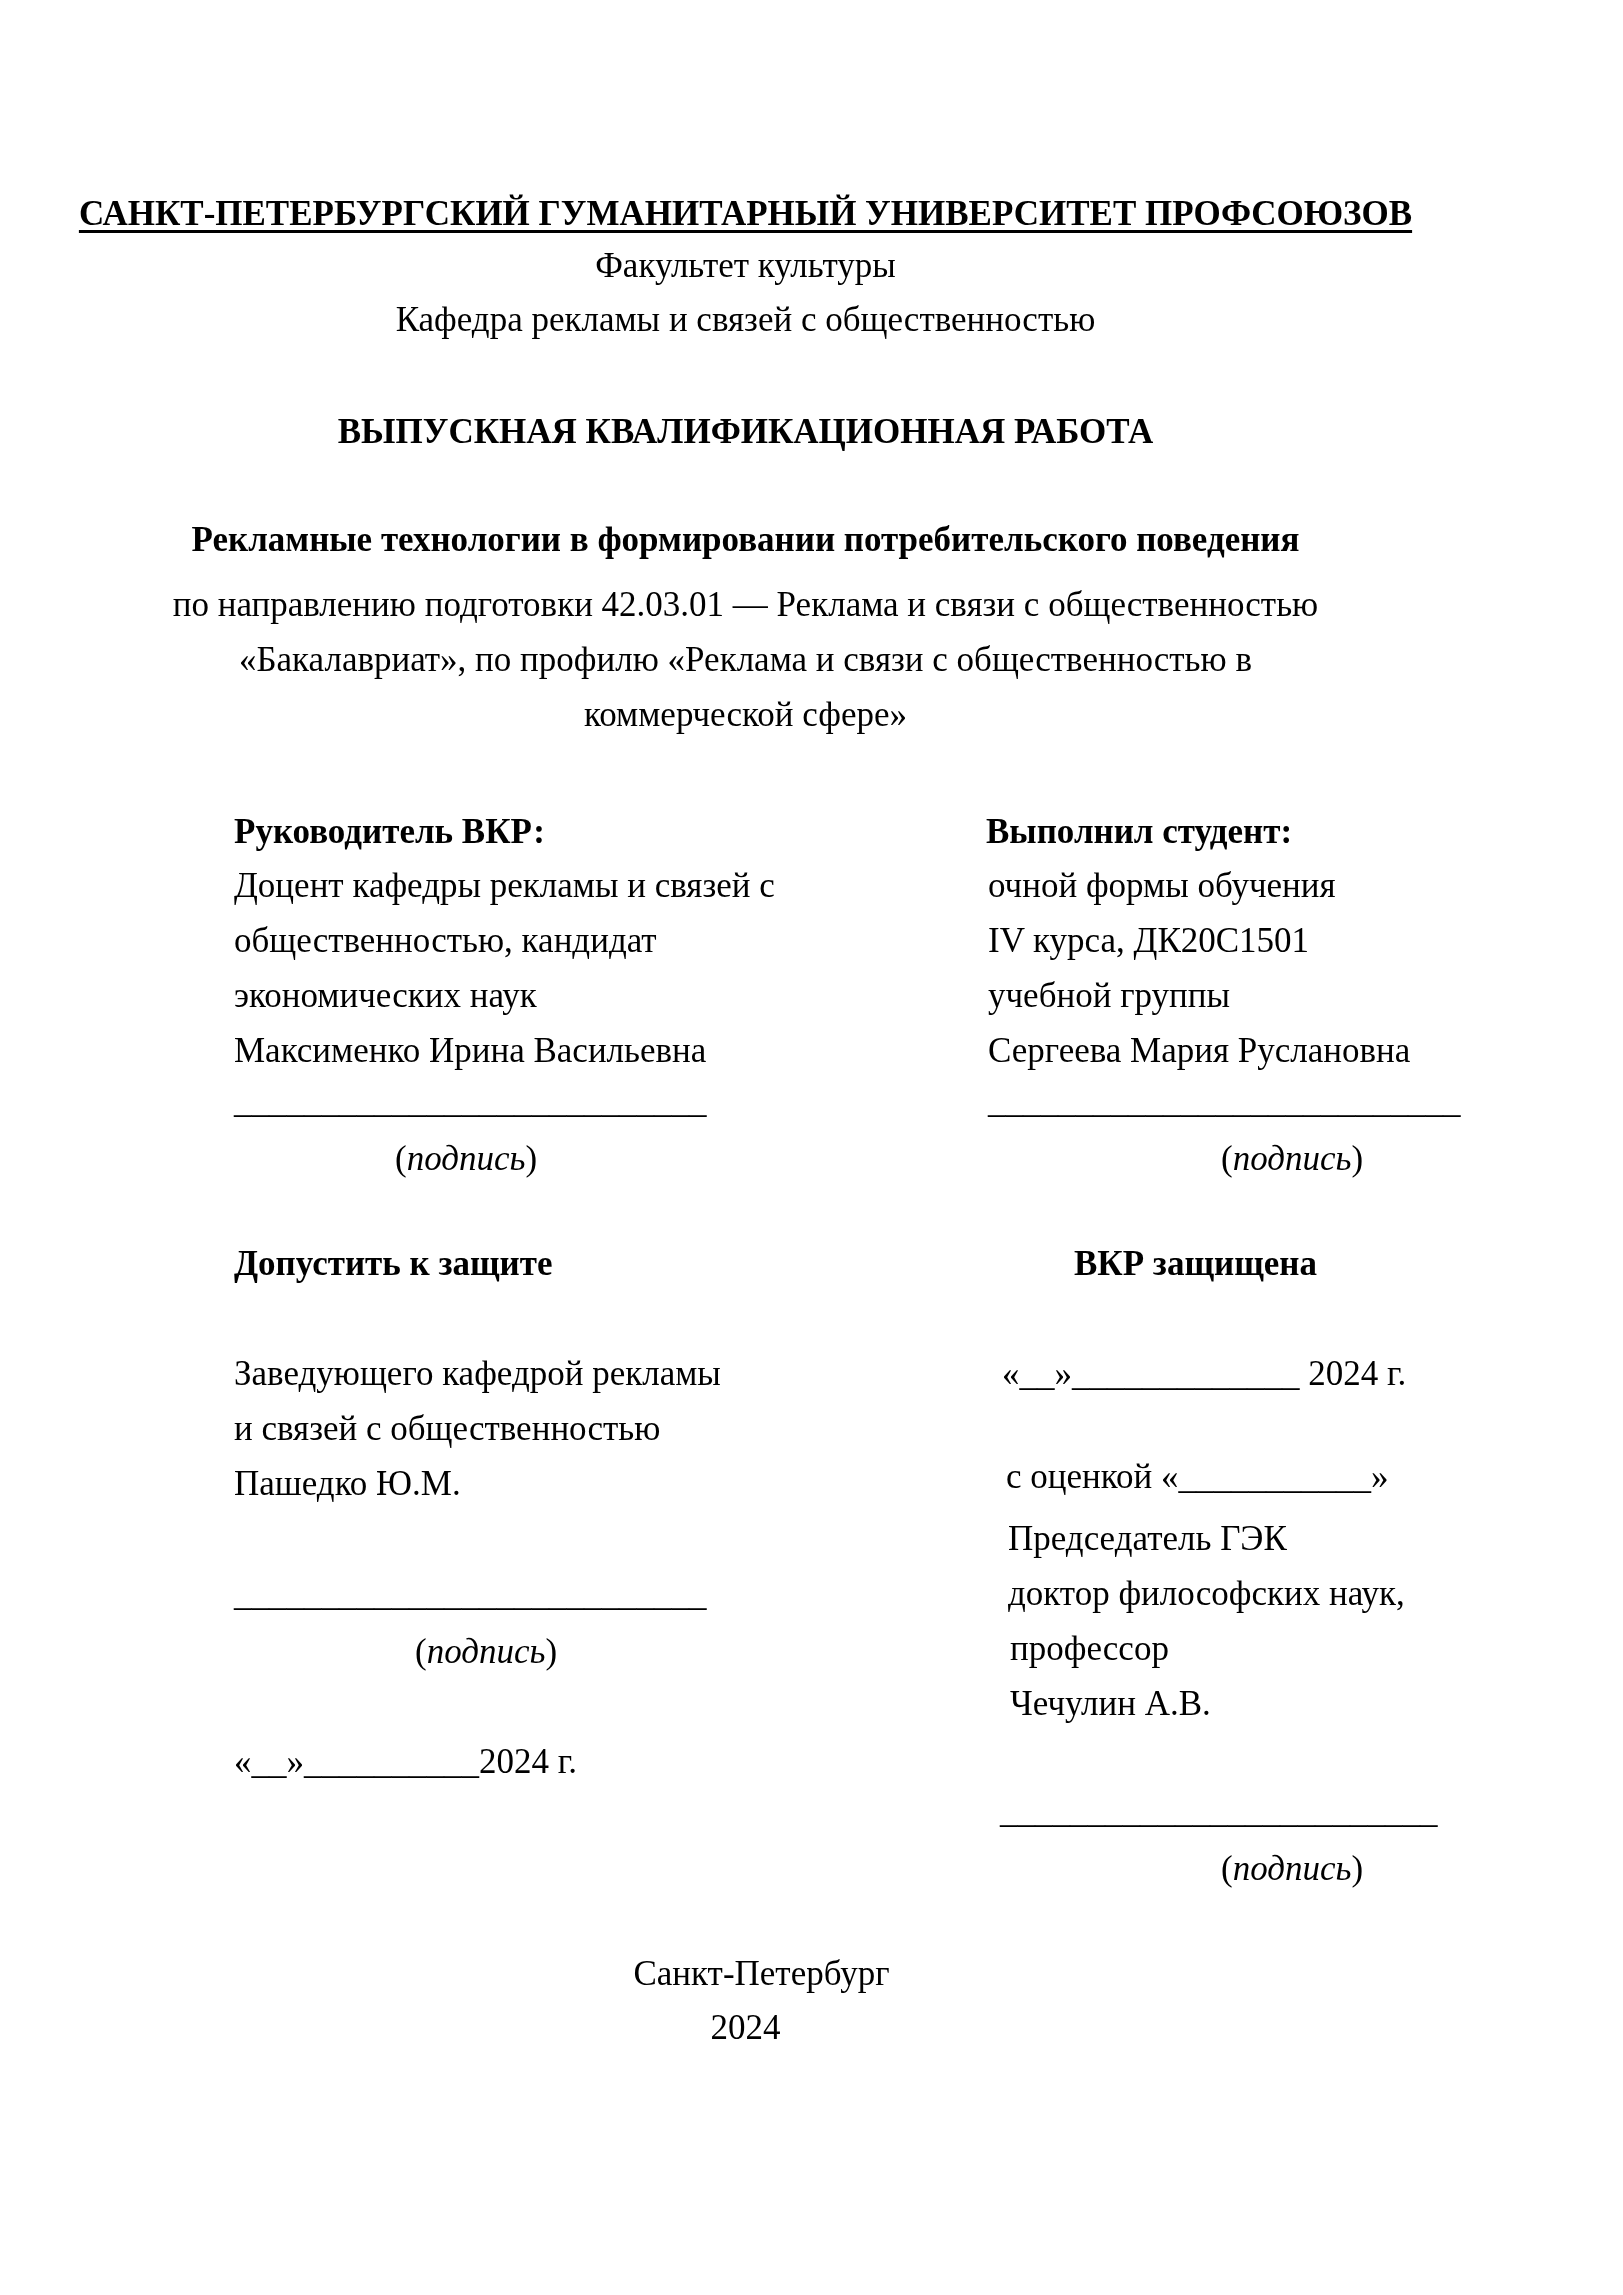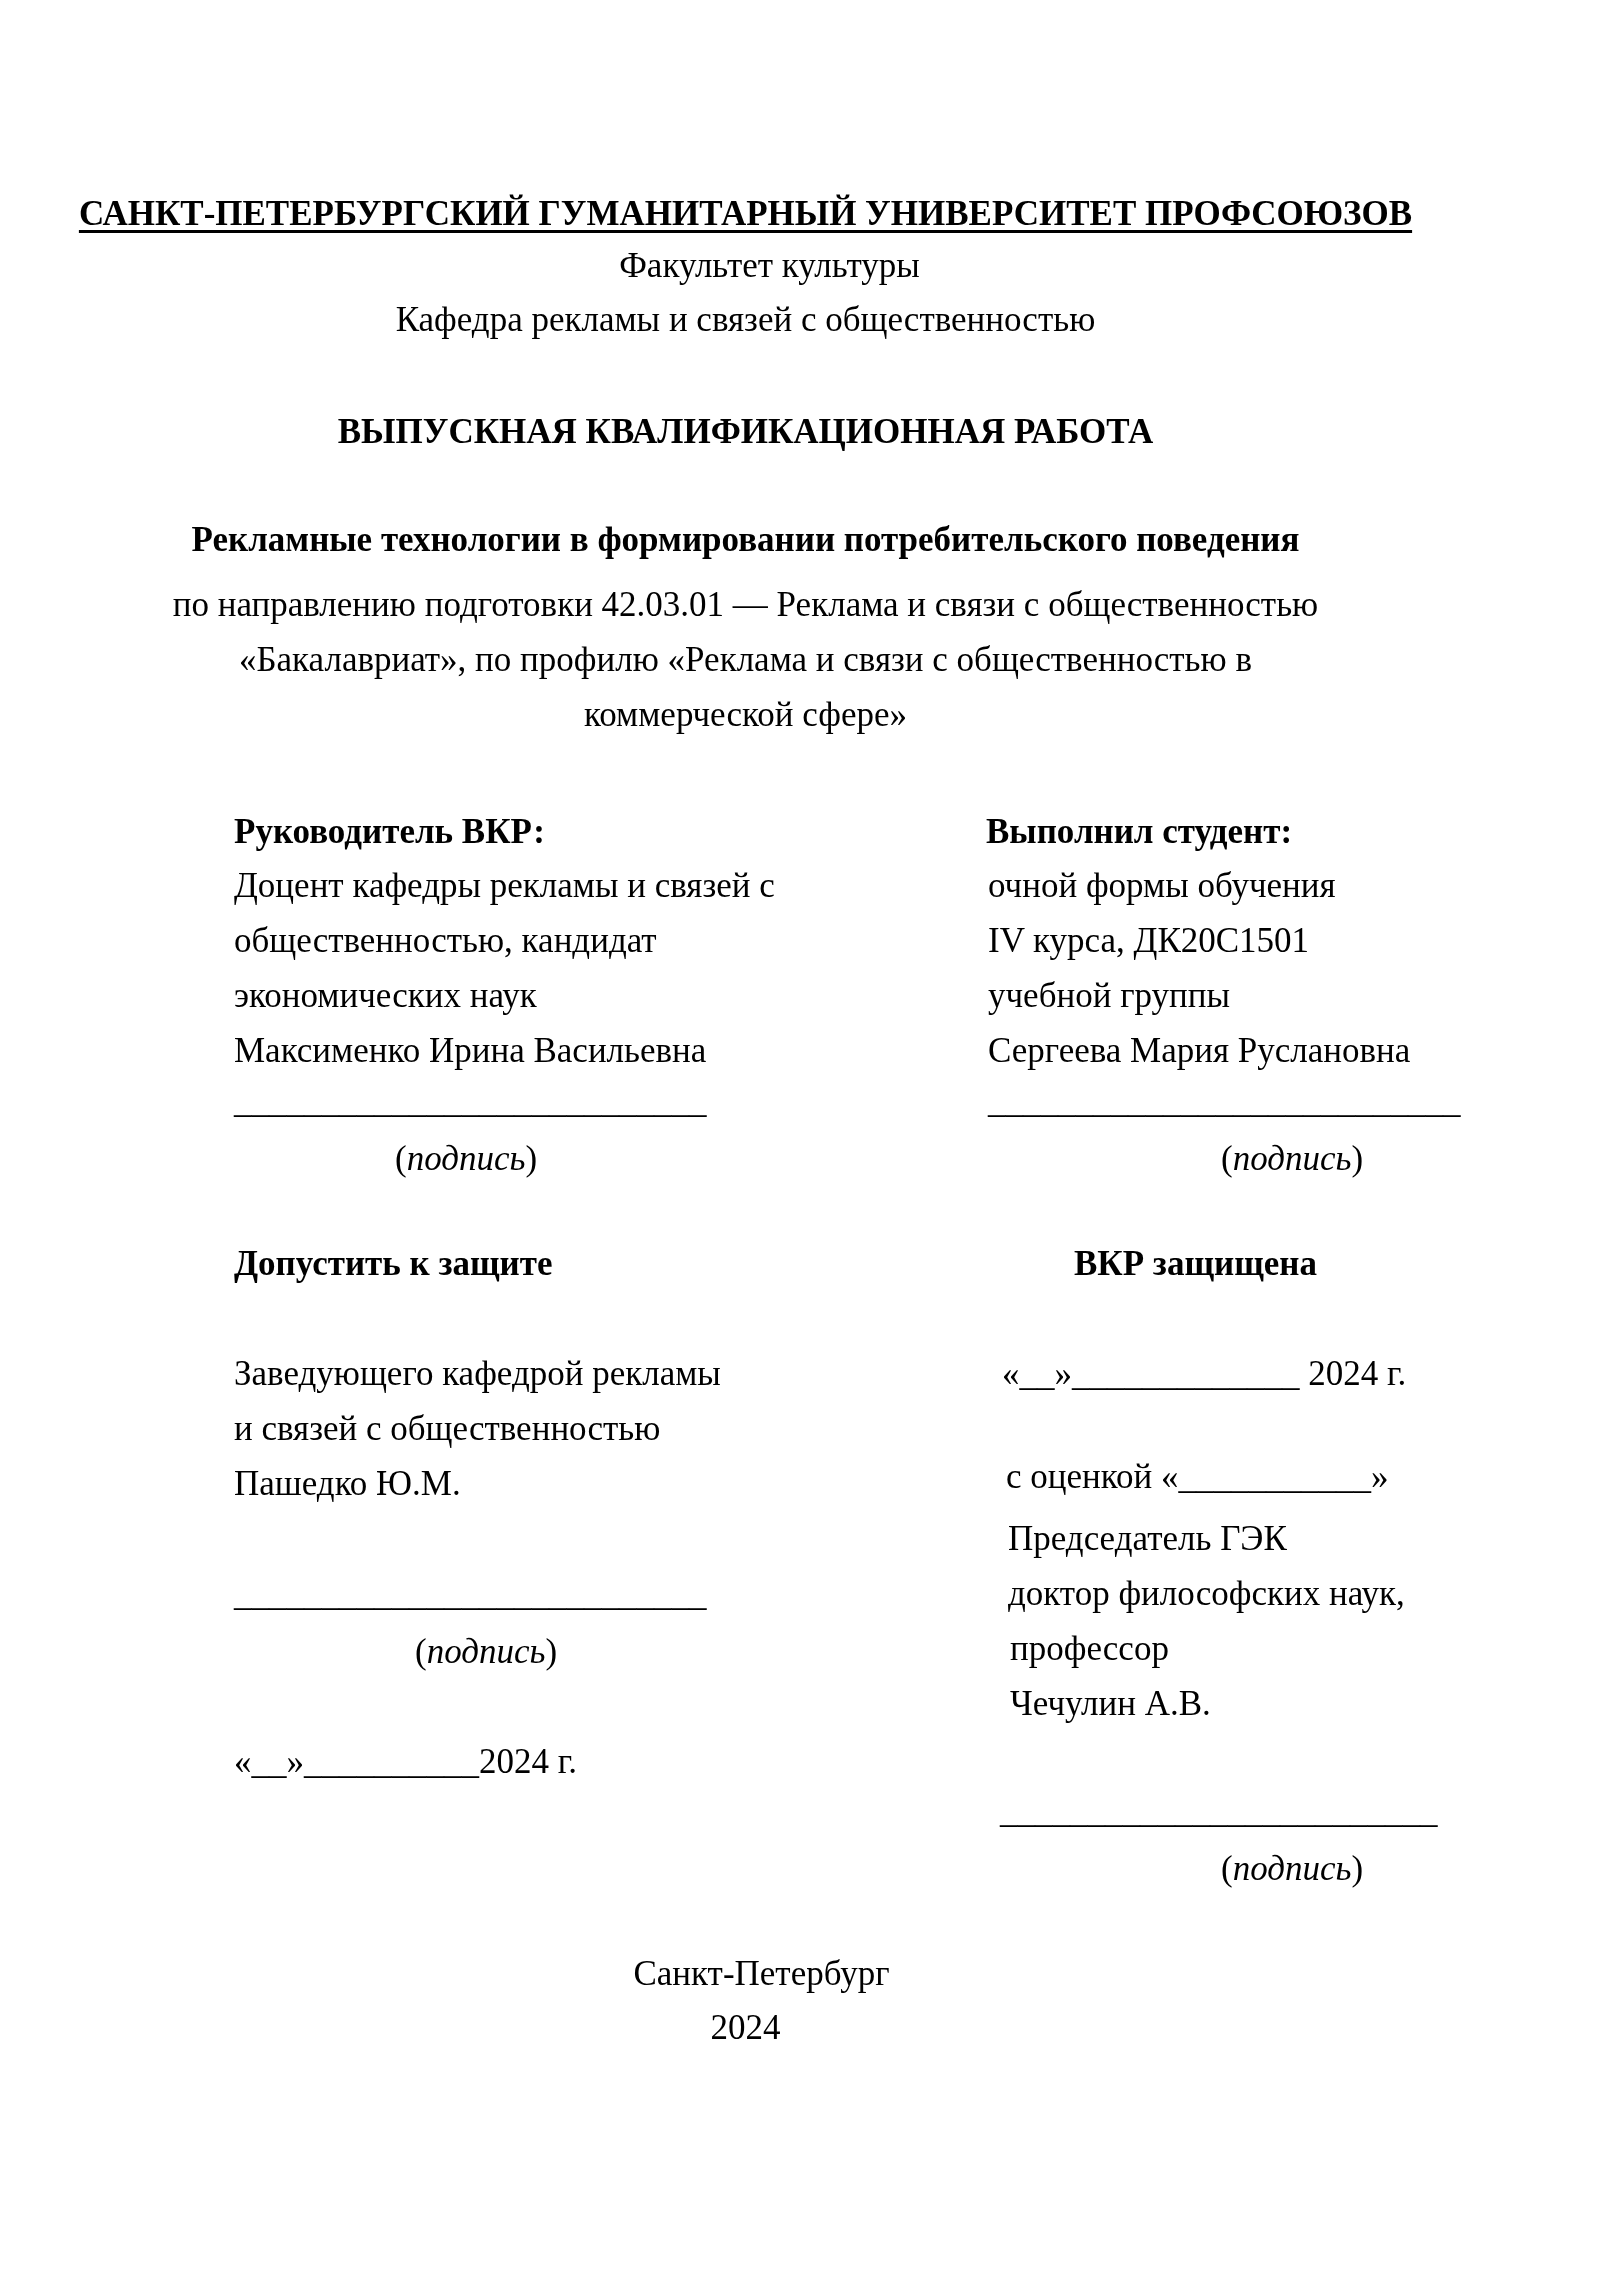--- a/index.html
+++ b/index.html
@@ -11,21 +11,21 @@
   .u { text-decoration:underline; text-decoration-thickness:3.1px; text-underline-offset:4.7px; }
   .i { font-style:italic; }
   .L { left:234px; }
   .R { left:988px; }
 </style>
 </head>
 <body>
 
 <div>
   <div class="abs c b u" style="top:196px;">САНКТ-ПЕТЕРБУРГСКИЙ ГУМАНИТАРНЫЙ УНИВЕРСИТЕТ ПРОФСОЮЗОВ</div>
-  <div class="abs c" style="top:248px;margin-left:24px;">Факультет культуры</div>
+  <div class="abs c" style="top:248px;">Факультет культуры</div>
   <div class="abs c" style="top:302px;">Кафедра рекламы и связей с общественностью</div>
 
   <div class="abs c b" style="top:414px;">ВЫПУСКНАЯ КВАЛИФИКАЦИОННАЯ РАБОТА</div>
 
   <div class="abs c b" style="top:522px;">Рекламные технологии в формировании потребительского поведения</div>
   <div class="abs c" style="top:587px;">по направлению подготовки 42.03.01 — Реклама и связи с общественностью</div>
   <div class="abs c" style="top:642px;">«Бакалавриат», по профилю «Реклама и связи с общественностью в</div>
   <div class="abs c" style="top:697px;">коммерческой сфере»</div>
 
   <div class="abs L b" style="top:814px;">Руководитель ВКР:</div>

